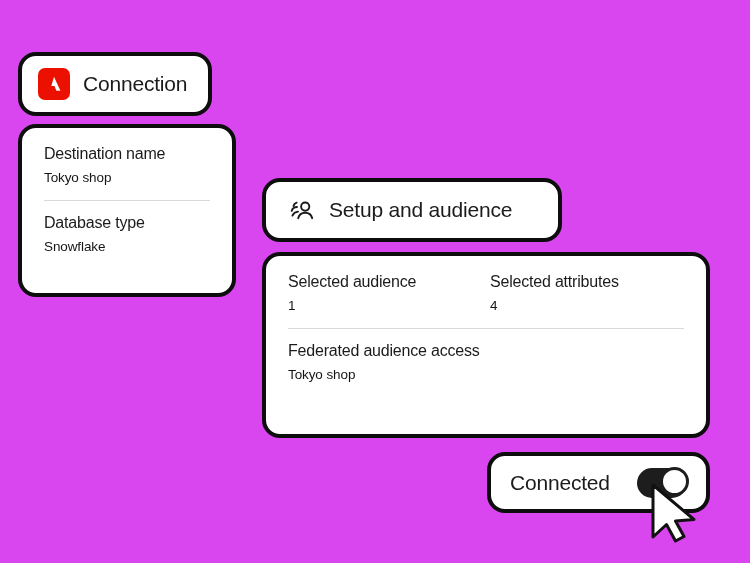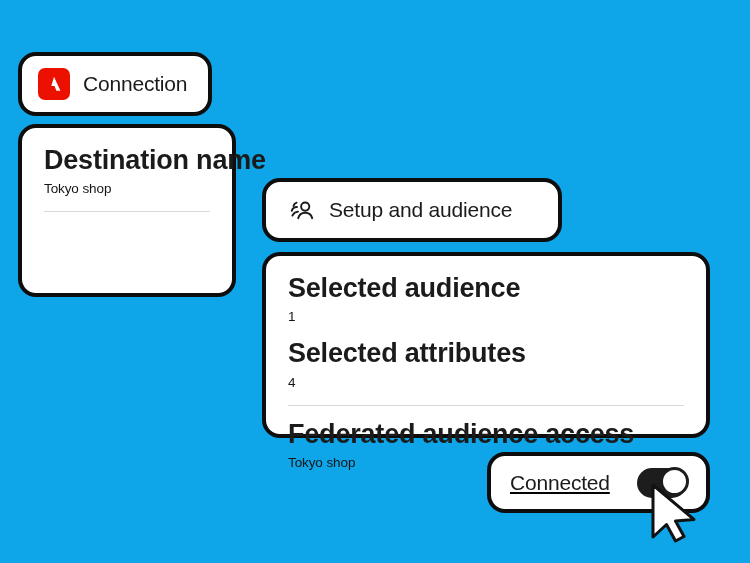--- a/index.html
+++ b/index.html
@@ -13,21 +13,21 @@
     height: 563px;
     position: relative;
     overflow: hidden;
     font-family: "Liberation Sans", sans-serif;
     -webkit-font-smoothing: antialiased;
   }
 
   .stage {
     position: absolute;
     inset: 0;
-    background: #0ea5e9;
+    background: #d946ef;
   }
 
   
   .card {
     position: absolute;
     background: #ffffff;
     border: 4px solid #0d0d0d;
     border-radius: 18px;
     box-sizing: border-box;
   }
@@ -69,22 +69,22 @@
     left: 18px;
     top: 124px;
     width: 218px;
     height: 173px;
     border-radius: 18px;
     padding: 18px 22px 0 22px;
     z-index: 5;
   }
 
   .field-title {
-    font-size: 27px;
-    font-weight: 700;
+    font-size: 16px;
+    font-weight: 400;
     color: #1b1b1b;
     letter-spacing: -0.2px;
     line-height: 1.05;
     white-space: nowrap;
   }
   .field-value {
     font-size: 13.5px;
     font-weight: 400;
     color: #151515;
     margin-top: 7px;
@@ -131,37 +131,35 @@
     left: 262px;
     top: 252px;
     width: 448px;
     height: 186px;
     border-radius: 18px;
     padding: 18px 22px 0 22px;
     z-index: 5;
   }
   .two-col {
     display: flex;
-    flex-direction: column;
   }
   .col-a { width: 202px; flex: 0 0 auto; }
-  .col-b { flex: 1 1 auto; margin-top: 15px; }
+  .col-b { flex: 1 1 auto; }
 
   
   #connected-card {
     left: 487px;
     top: 452px;
     width: 223px;
     height: 61px;
     border-radius: 18px;
     display: flex;
     align-items: center;
     padding: 0 19px;
     z-index: 7;
-    text-decoration: underline;
   }
   .connected-label {
     font-size: 21px;
     font-weight: 400;
     color: #1b1b1b;
     letter-spacing: -0.2px;
     white-space: nowrap;
   }
   .toggle {
     margin-left: auto;
@@ -216,20 +214,24 @@
     </div>
     <div class="connection-label">Connection</div>
   </div>
 
   <div class="card" id="destination-card">
     <div>
       <div class="field-title">Destination name</div>
       <div class="field-value">Tokyo shop</div>
     </div>
     <div class="divider"></div>
+    <div>
+      <div class="field-title">Database type</div>
+      <div class="field-value">Snowflake</div>
+    </div>
   </div>
 
   <div class="card" id="setup-card">
     <div class="audience-icon">
       <svg width="30" height="30" viewBox="0 0 30 30" aria-hidden="true">
         <g fill="none" stroke="#1b1b1b" stroke-width="1.9" stroke-linecap="round">
           <circle cx="19.2" cy="11.6" r="4.1"></circle>
           <path d="M12.2 23.2 a7.2 7.2 0 0 1 14 0"></path>
           <path d="M10.6 7.6 a4.6 4.6 0 0 0 -3.1 3.4"></path>
           <path d="M11.0 12.0 a5.6 5.6 0 0 0 -5.3 3.9"></path>

